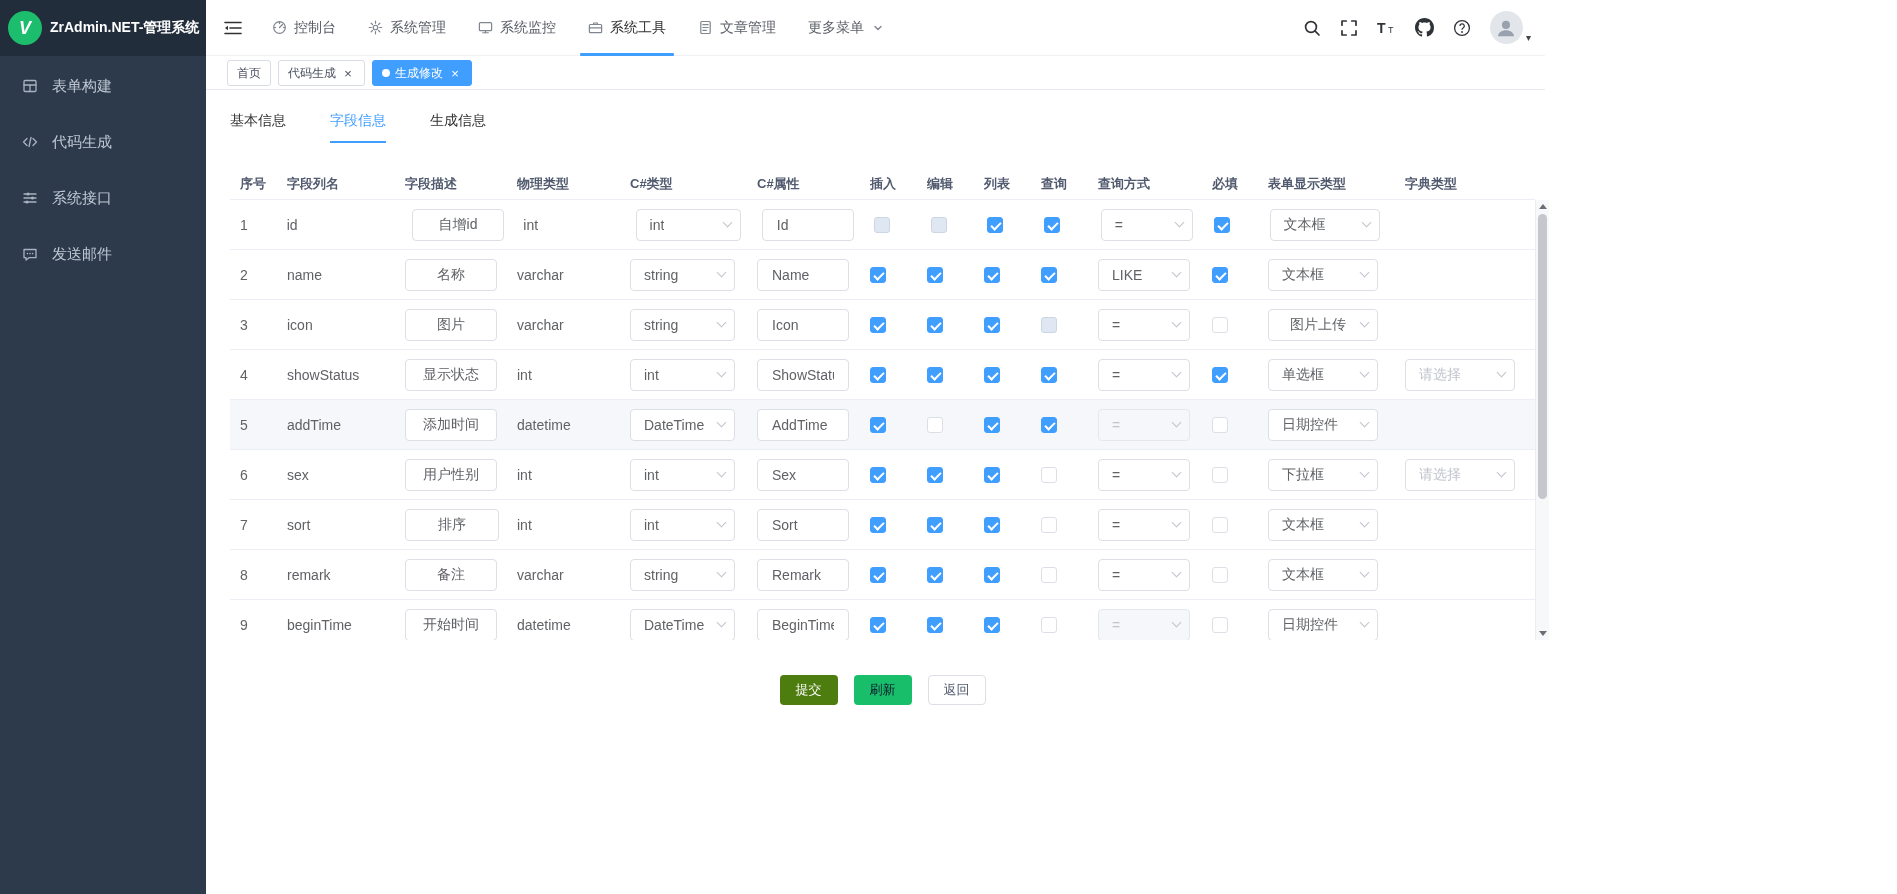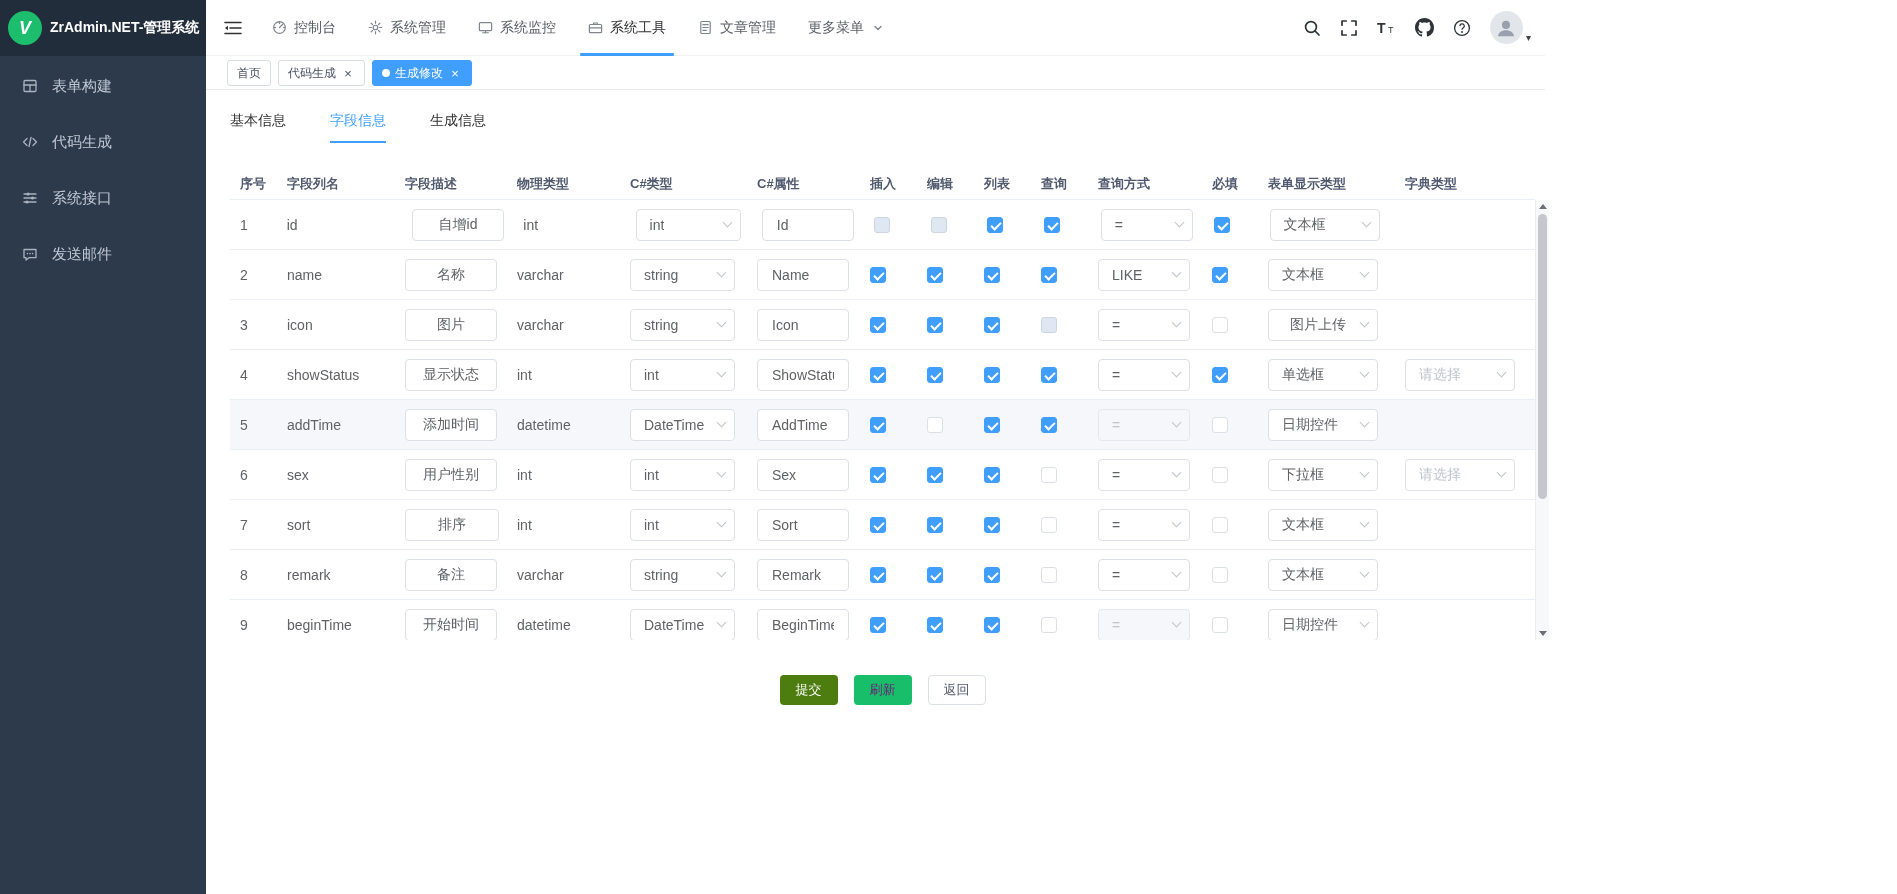--- a/index.html
+++ b/index.html
@@ -94,21 +94,21 @@
   .vs-down { position:absolute; bottom:0; left:0; right:0; }
   .vs-down::after { content:""; border-left:4px solid transparent; border-right:4px solid transparent;
     border-top:5px solid #6a6f76; }
   .vs-thumb { position:absolute; left:2px; top:14px; width:9px; height:285px; border-radius:5px; background:#c5c7cc; cursor:pointer; }
 
   
   .footer { position:absolute; left:24px; top:585px; width:1305px; display:flex; justify-content:center; gap:16px; }
   .btn { height:30px; padding:0 15px; border-radius:4px; font-size:13px; border:1px solid transparent;
     cursor:pointer; font-family:inherit; }
   .btn.primary { background:#4d7c0f; color:#fff; }
-  .btn.success { background:#19be6b; color:#701a75; }
+  .btn.success { background:#19be6b; color:#0f172a; }
   .btn.plain { background:#fff; color:#515a6e; border-color:#dcdfe6; }
 
   .icon svg { display:block; }
 </style>
 </head>
 <body>
 
 <div class="screen">
 
   <aside class="sidebar">

